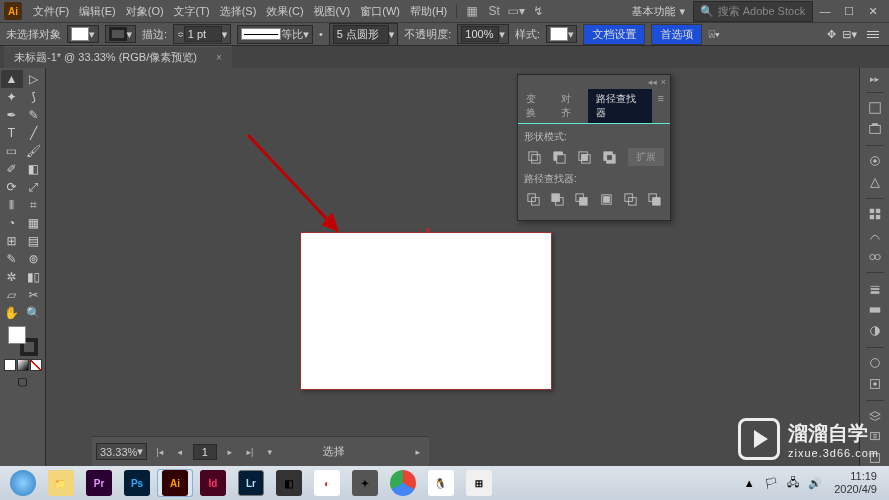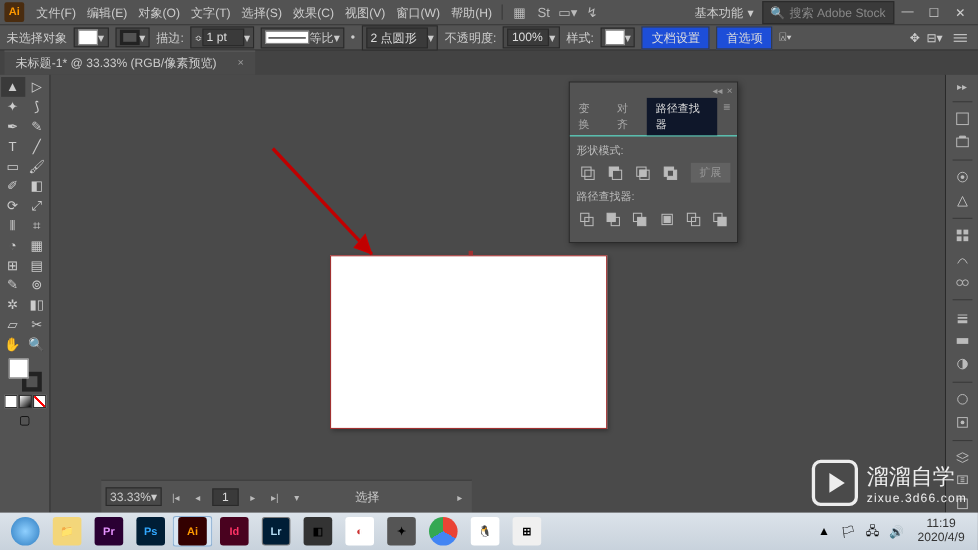--- a/index.html
+++ b/index.html
@@ -66,25 +66,25 @@
 .p-btn{background:#626262;padding:2px 8px;color:#999;font-size:10px;margin-left:auto}
 .statusbar{position:absolute;bottom:0;left:46px;height:30px;background:#535353;border-top:1px solid #3a3a3a;display:flex;align-items:center;padding:0 4px;color:#ccc;font-size:10px;gap:6px}
 .statusbar .sb-btn{width:14px;height:14px;display:flex;align-items:center;justify-content:center;color:#bbb;font-size:9px}
 .taskbar{position:absolute;bottom:0;left:0;right:0;height:34px;background:linear-gradient(#dce3ea,#c8d2dc);display:flex;align-items:center;padding:0 4px}
 .main{height:calc(500px - 22px - 24px - 22px - 34px)}
 .task-icon{width:36px;height:28px;display:flex;align-items:center;justify-content:center;margin:0 1px;border-radius:3px}
 .task-icon.active{background:rgba(220,235,250,.7);box-shadow:inset 0 0 0 1px rgba(120,160,200,.8)}
 .app-ico{width:26px;height:26px;display:flex;align-items:center;justify-content:center;font-size:10px;font-weight:bold;border-radius:3px}
 .pr{background:#2a0033;color:#e693ff}.ps{background:#001e36;color:#31a8ff}.ai{background:#330000;color:#ff9a00}.id{background:#49021f;color:#ff3366}.lr{background:#001e36;color:#b4dcf4;border:1px solid #777}
 .task-spacer{flex:1}
-.clock{text-align:center;font-size:10px;color:#333;padding:0 8px;line-height:1.2}
+.clock{text-align:right;font-size:10px;color:#333;padding:0 8px;line-height:1.2}
 .watermark{position:absolute;right:10px;bottom:40px;display:flex;align-items:center;gap:8px;color:#fff;opacity:.9}
 .wm-logo{width:42px;height:42px;border:3px solid #fff;border-radius:8px;display:flex;align-items:center;justify-content:center}
 .wm-logo::before{content:"";width:0;height:0;border-left:14px solid #fff;border-top:9px solid transparent;border-bottom:9px solid transparent;margin-left:4px}
-.wm-text{font-size:20px;font-weight:normal}
+.wm-text{font-size:20px;font-weight:bold}
 .wm-sub{font-size:11px;letter-spacing:1px}
 </style>
 </head>
 <body>
 
 <div class="titlebar">
   <div class="ai-logo">Ai</div>
   <div class="menu-item">文件(F)</div>
   <div class="menu-item">编辑(E)</div>
   <div class="menu-item">对象(O)</div>
@@ -129,21 +129,21 @@
       <div class="num-input">1 pt</div>
       <span>▾</span>
     </div>
   <div class="dd">
       <div class="stroke-prev"></div>
       <span>等比</span>
       <span>▾</span>
     </div>
   <span class="lbl">•</span>
   <div class="dd">
-      <div class="num-input" style="width:56px">2 点圆形</div>
+      <div class="num-input" style="width:56px">5 点圆形</div>
       <span>▾</span>
     </div>
   <span class="lbl">不透明度:</span>
   <div class="dd">
       <div class="num-input">100%</div>
       <span>▾</span>
     </div>
   <span class="lbl">样式:</span>
   <div class="dd">
       <div class="swatch"></div>

